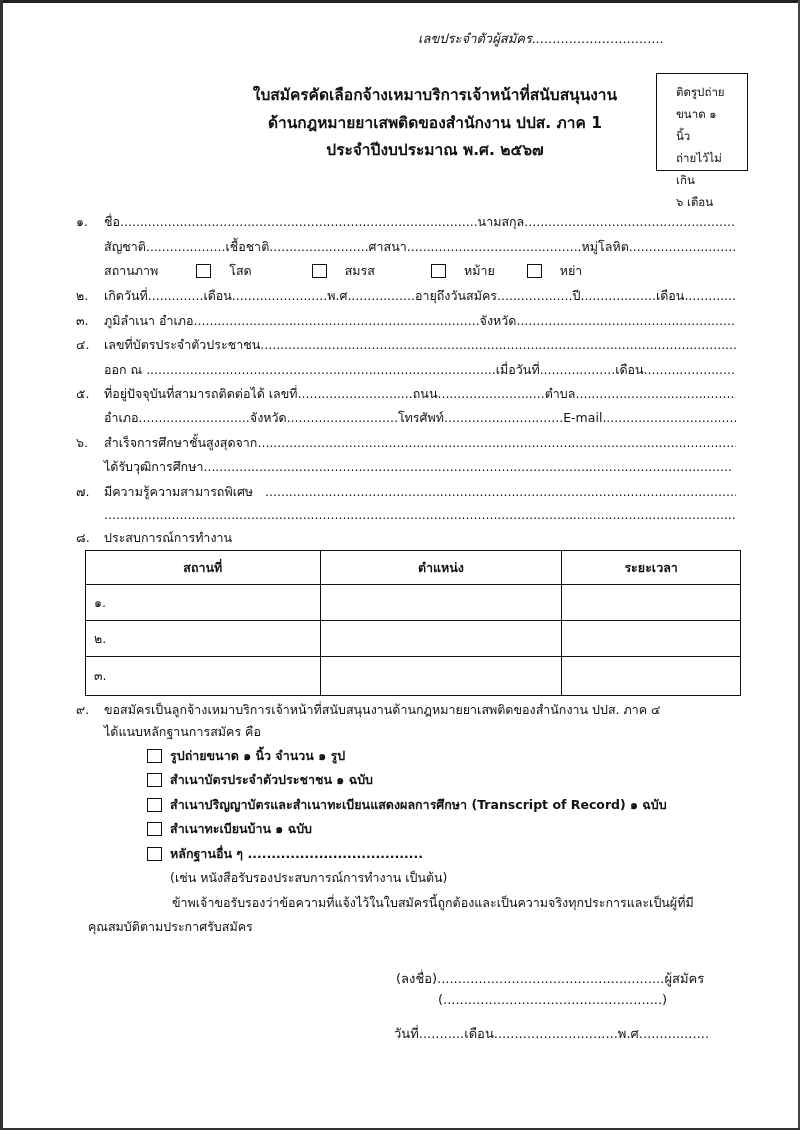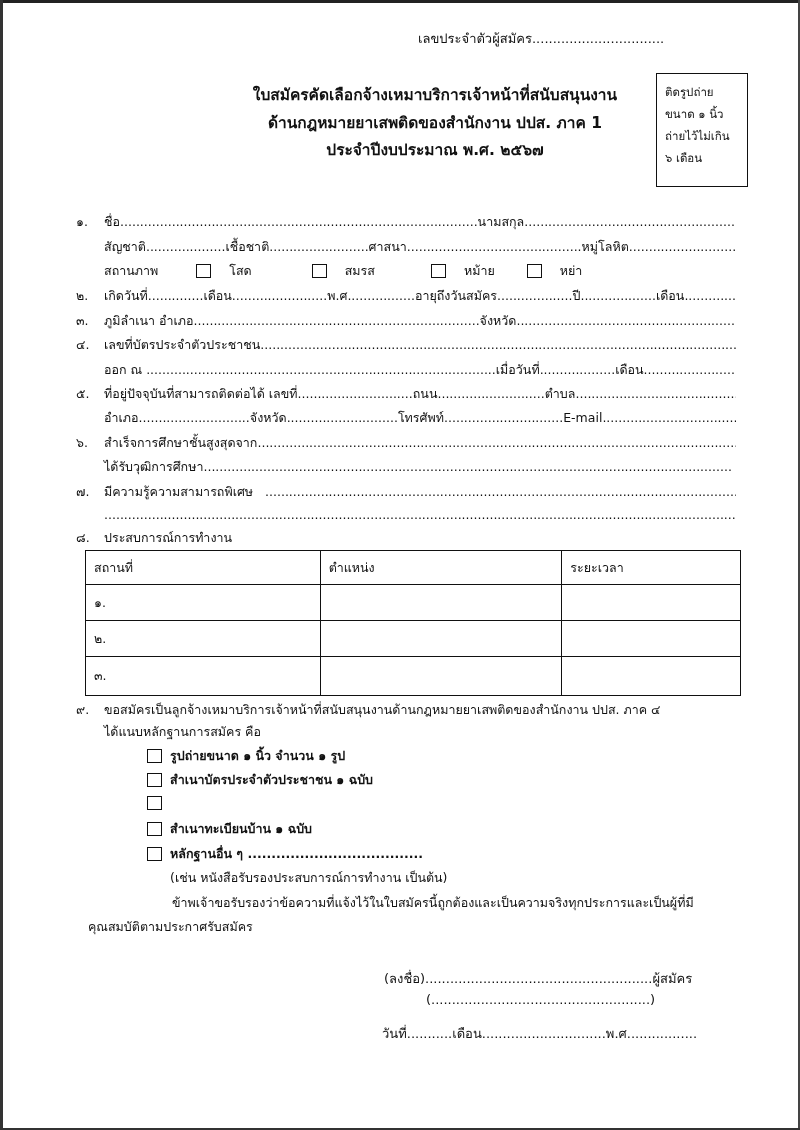--- a/index.html
+++ b/index.html
@@ -9,55 +9,55 @@
     font-family: "DejaVu Sans", "Liberation Sans", sans-serif;
     font-size: 12.5px;
   }
   .scan-top { position: absolute; left: 0; top: 0; width: 800px; height: 3px; background: #222; }
   .scan-left { position: absolute; left: 0; top: 0; width: 3px; height: 1130px; background: #333; }
   .scan-right { position: absolute; right: 0; top: 0; width: 2px; height: 1130px; background: #444; }
   .scan-bottom { position: absolute; left: 0; bottom: 0; width: 800px; height: 2px; background: #333; }
 
   .abs { position: absolute; white-space: nowrap; }
   .dots { letter-spacing: 0; }
-  .applicant-id { left: 418px; top: 28px; font-size: 13px; }
+  .applicant-id { left: 418px; top: 28px; font-size: 13px; font-style: italic; }
 
   .title { position: absolute; left: 230px; width: 410px; text-align: center; font-weight: bold; font-size: 15.5px; }
   .title.l1 { top: 82px; }
   .title.l2 { top: 110px; }
   .title.l3 { top: 137px; }
 
   .photo-box {
-    position: absolute; left: 656px; top: 73px; width: 92px; height: 114px;
-    border: 1.5px solid #111; box-sizing: border-box; padding: 7px 8px;
+    position: absolute; left: 656px; top: 73px; width: 92px; height: 98px;
+    border: 1.5px solid #111; box-sizing: border-box; padding: 7px 19px;
     font-size: 11.5px; line-height: 22px;
   }
 
   .row { position: absolute; left: 76px; width: 660px; height: 20px; white-space: nowrap; overflow: hidden; }
   .num { display: inline-block; width: 28px; }
   .indent { padding-left: 28px; }
   .cb {
     display: inline-block; width: 15px; height: 14px; border: 1.3px solid #111;
     vertical-align: -3px; box-sizing: border-box; background: #fff;
   }
   .status-opt { display: inline-block; margin-left: 34px; }
   .status-opt .cb { margin-right: 18px; }
 
   table.exp {
     position: absolute; left: 85px; top: 550px; width: 656px; border-collapse: collapse;
     font-size: 12.5px;
   }
   table.exp th, table.exp td { border: 1.3px solid #111; padding: 0 8px; }
-  table.exp th { height: 33px; font-weight: normal; text-align: left; }
+  table.exp th { height: 33px; font-weight: bold; text-align: center; }
   table.exp td { height: 35px; }
 
   .doc-item { position: absolute; left: 147px; white-space: nowrap; font-weight: bold; }
   .doc-item .cb { margin-right: 8px; }
 
-  .sig { position: absolute; white-space: nowrap; font-size: 13px; }
+  .sig { position: absolute; white-space: nowrap; font-size: 13px; margin-left: 12px; }
 </style>
 </head>
 <body>
 
 <div class="scan-top"></div>
 <div class="scan-left"></div>
 <div class="scan-right"></div>
 <div class="scan-bottom"></div>
 
 <div class="abs applicant-id">
@@ -167,21 +167,21 @@
   <span>ได้แนบหลักฐานการสมัคร คือ</span>
 </div>
 
 <div class="doc-item" style="top:746px">
   <span class="cb"></span><span>รูปถ่ายขนาด ๑ นิ้ว จำนวน ๑ รูป</span>
 </div>
 <div class="doc-item" style="top:770px">
   <span class="cb"></span><span>สำเนาบัตรประจำตัวประชาชน ๑ ฉบับ</span>
 </div>
 <div class="doc-item" style="top:795px">
-  <span class="cb"></span>
+  <span class="cb"></span><span>สำเนาปริญญาบัตรและสำเนาทะเบียนแสดงผลการศึกษา (Transcript of Record)  ๑ ฉบับ</span>
 </div>
 <div class="doc-item" style="top:819px">
   <span class="cb"></span><span>สำเนาทะเบียนบ้าน  ๑ ฉบับ</span>
 </div>
 <div class="doc-item" style="top:844px">
   <span class="cb"></span><span>หลักฐานอื่น ๆ .....................................</span>
 </div>
 <div class="abs" style="left:170px; top:868px">(เช่น หนังสือรับรองประสบการณ์การทำงาน เป็นต้น)</div>
 
 <div class="abs" style="left:172px; top:893px">ข้าพเจ้าขอรับรองว่าข้อความที่แจ้งไว้ในใบสมัครนี้ถูกต้องและเป็นความจริงทุกประการและเป็นผู้ที่มี</div>

